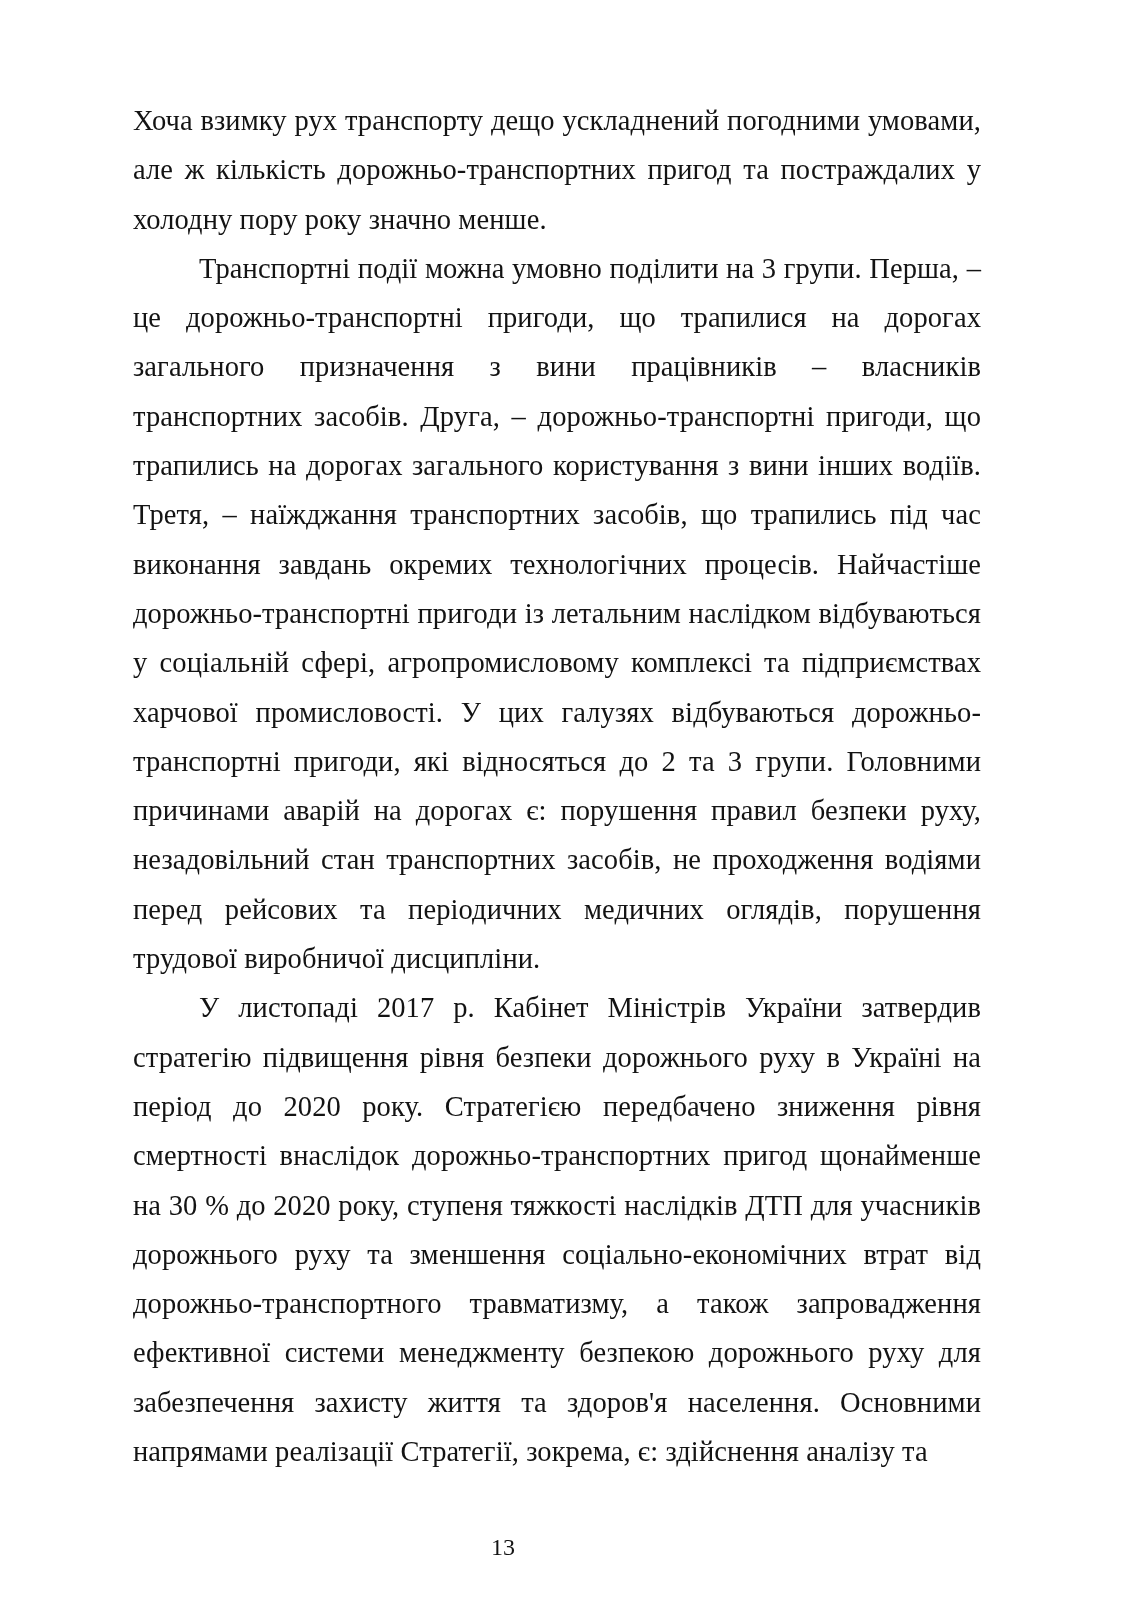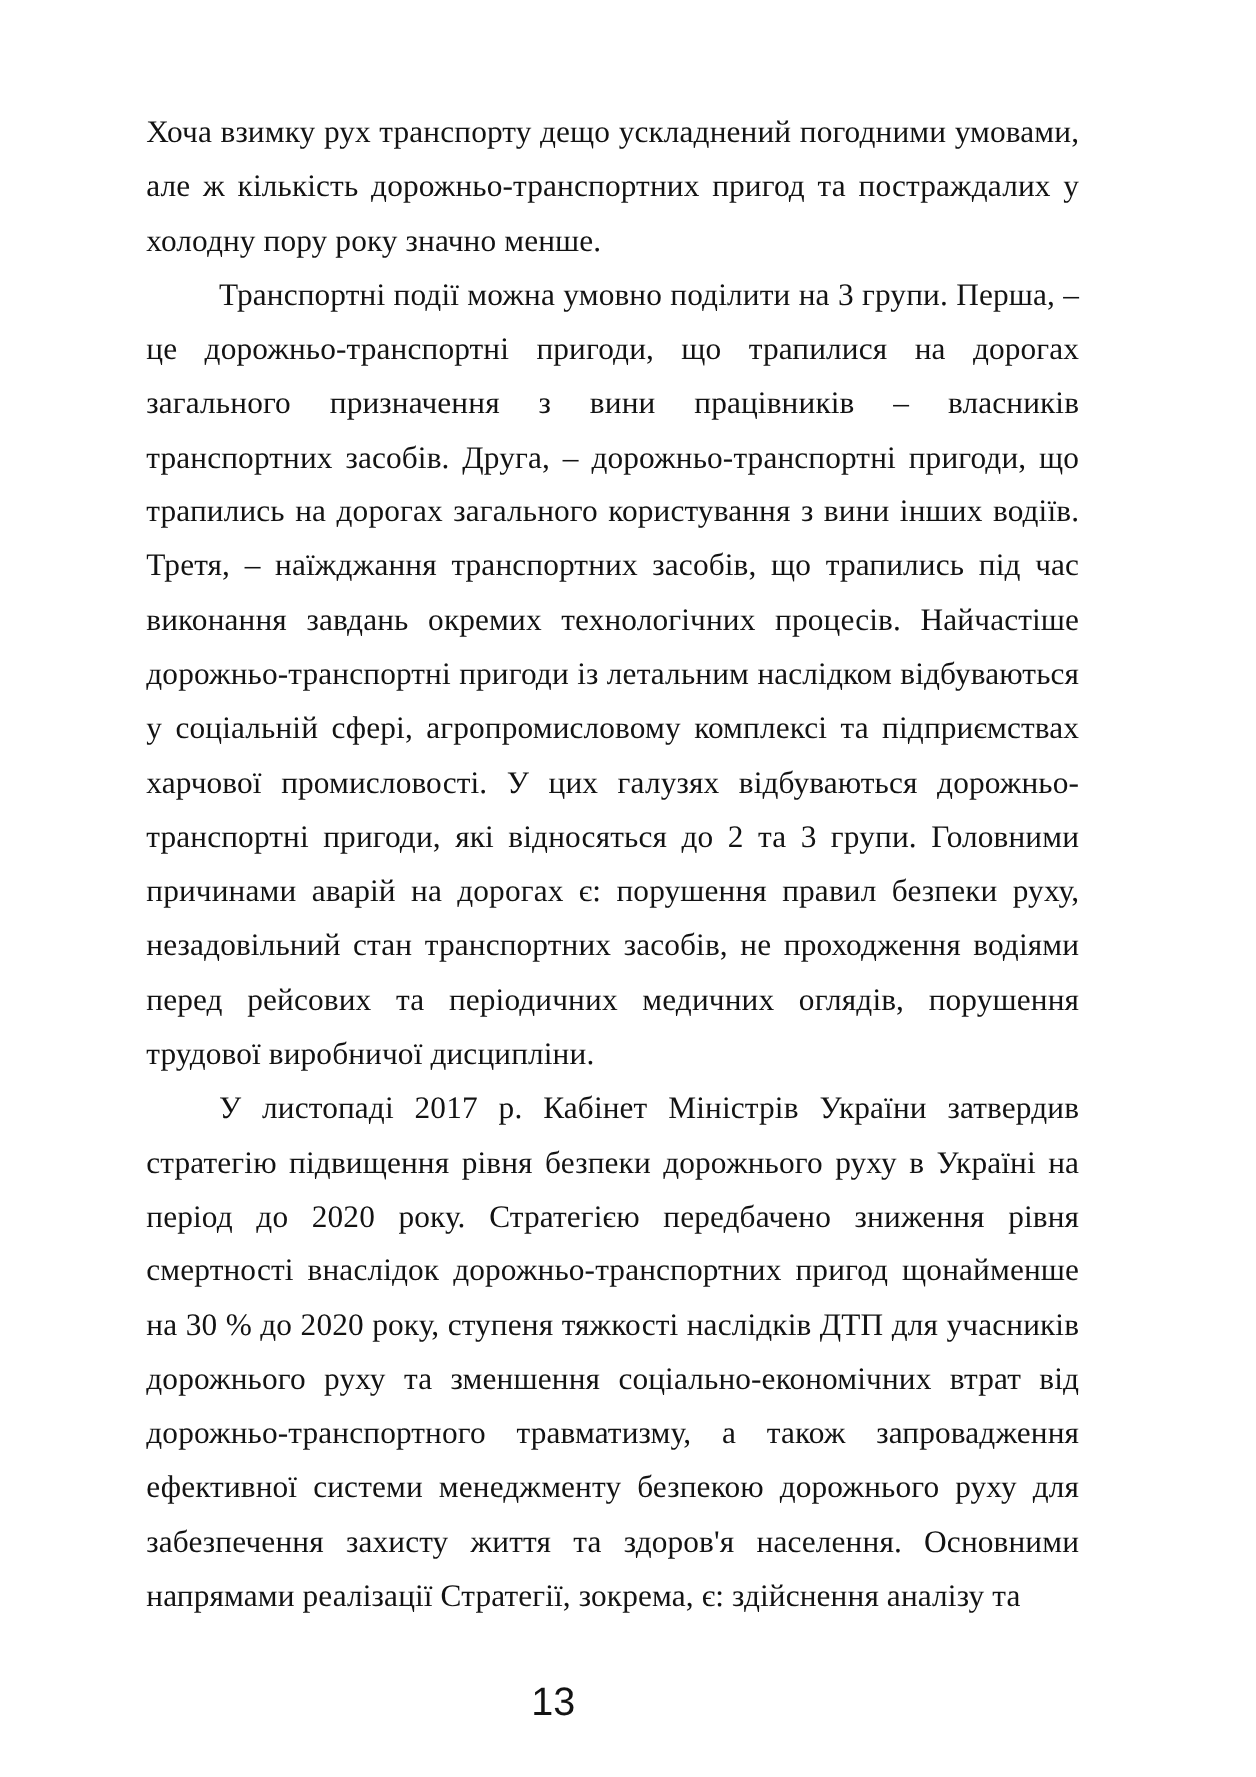--- a/index.html
+++ b/index.html
@@ -39,24 +39,24 @@
   }
   .para + .para {
     margin-top: 0;
   }
   .page-number {
     position: absolute;
     left: 0;
     right: 0;
     top: 1530px;
     text-align: center;
-    font-size: 36px;
+    font-size: 24px;
     line-height: 34px;
     color: #131313;
-    font-family: Liberation Sans, sans-serif;
+    font-family: Liberation Serif, serif;
   }
 </style>
 </head>
 <body>
 
 <div class="page">
 
   <div class="text-block">
 
     <p class="para">Хоча взимку рух транспорту дещо ускладнений погодними умовами, але ж кількість дорожньо-транспортних пригод та постраждалих у холодну пору року значно менше.</p>

